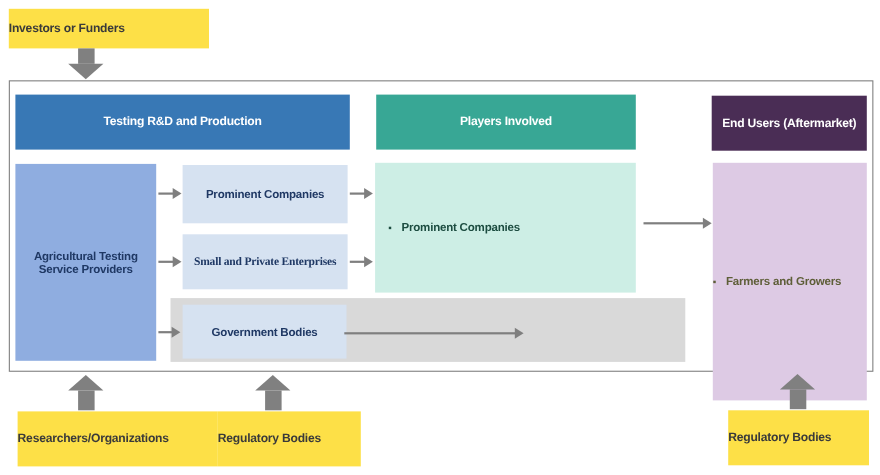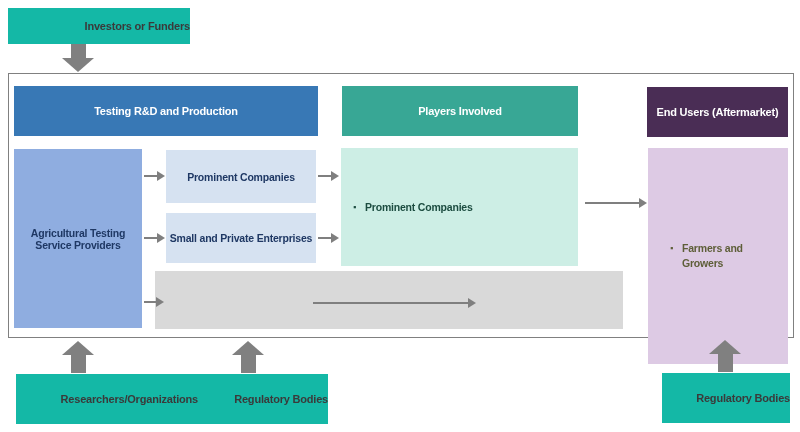--- a/index.html
+++ b/index.html
@@ -2,22 +2,22 @@
 <html><head>
 <meta charset="utf-8">
 <style>
   * { margin:0; padding:0; box-sizing:border-box; }
   html,body { background:#ffffff; }
   .canvas {
     position:relative; width:800px; height:432px; background:#ffffff;
     font-family:"Liberation Sans", sans-serif; font-weight:700; overflow:hidden;
   }
   .gray-box {
-    position:absolute; background:#14b8a6; color:#3A3A3A;
-    display:flex; align-items:center; justify-content:flex-end;
+    position:absolute; background:#fde047; color:#3A3A3A;
+    display:flex; align-items:center; justify-content:flex-start;
     font-size:11px; text-align:center; letter-spacing:-0.2px;
   }
   .frame {
     position:absolute; left:8px; top:73px; width:786px; height:265px;
     background:#ffffff; border:1.5px solid #808080;
   }
   .header {
     position:absolute; color:#ffffff; display:flex; align-items:center; justify-content:center;
     font-size:11px; text-align:center; letter-spacing:-0.2px;
   }
@@ -28,29 +28,29 @@
     position:absolute; left:14px; top:149px; width:128px; height:179px;
     background:#8FADE0; color:#1F3864; display:flex; align-items:center; justify-content:center;
     font-size:10.5px; text-align:center; padding:14px 8px; letter-spacing:-0.2px;
   }
   .entity {
     position:absolute; left:166px; width:150px; background:#D6E2F1; color:#1F3864;
     display:flex; align-items:center; justify-content:center; font-size:10.5px;
     text-align:center; letter-spacing:-0.2px;
   }
   .ent-prominent  { top:150px; height:53px; }
-  .ent-small      { top:213px; height:50px; }
+  .ent-small      { top:213px; height:50px;font-family:Liberation Serif, serif; }
   .ent-government { top:277px; height:49px; width:149px; }
   .band { position:absolute; left:155px; top:271px; width:468px; height:58px; background:#D9D9D9; }
   .bullet-box {
     position:absolute; display:flex; flex-direction:column; justify-content:center;
     font-size:10.5px; letter-spacing:-0.2px;
   }
   .bb-players { left:341px; top:148px; width:237px; height:118px; background:#CDEEE5; color:#1C4C40; padding-left:12px; }
-  .bb-endusers{ left:648px; top:148px; width:140px; height:216px; background:#DDCAE4; color:#5E5E38; padding-left:22px; padding-right:6px; }
+  .bb-endusers{ left:648px; top:148px; width:140px; height:216px; background:#DDCAE4; color:#5E5E38; padding-left:0; padding-right:6px; }
   .bullet-box ul { list-style:none; }
   .bullet-box li { position:relative; padding-left:12px; line-height:15px; }
   .bullet-box li::before { content:"▪"; position:absolute; left:0; top:0; font-size:9px; }
   
   .arrow-r { position:absolute; height:12px; }
   .arrow-r .line { position:absolute; left:0; right:6px; top:5px; height:1.8px; background:#7F7F7F; }
   .arrow-r .head {
     position:absolute; right:0; top:1px; width:0; height:0;
     border-left:8px solid #7F7F7F; border-top:5px solid transparent; border-bottom:5px solid transparent;
   }
@@ -96,20 +96,23 @@
     <span>Agricultural Testing Service Providers</span>
   </div>
 
   <div class="band"></div>
 
   <div class="entity ent-prominent">
     <span>Prominent Companies</span>
   </div>
   <div class="entity ent-small">
     <span>Small and Private Enterprises</span>
+  </div>
+  <div class="entity ent-government">
+    <span>Government Bodies</span>
   </div>
 
   <div class="bullet-box bb-players">
     <ul>
       <li>Prominent Companies</li>
     </ul>
   </div>
 
   <div class="bullet-box bb-endusers">
     <ul>

